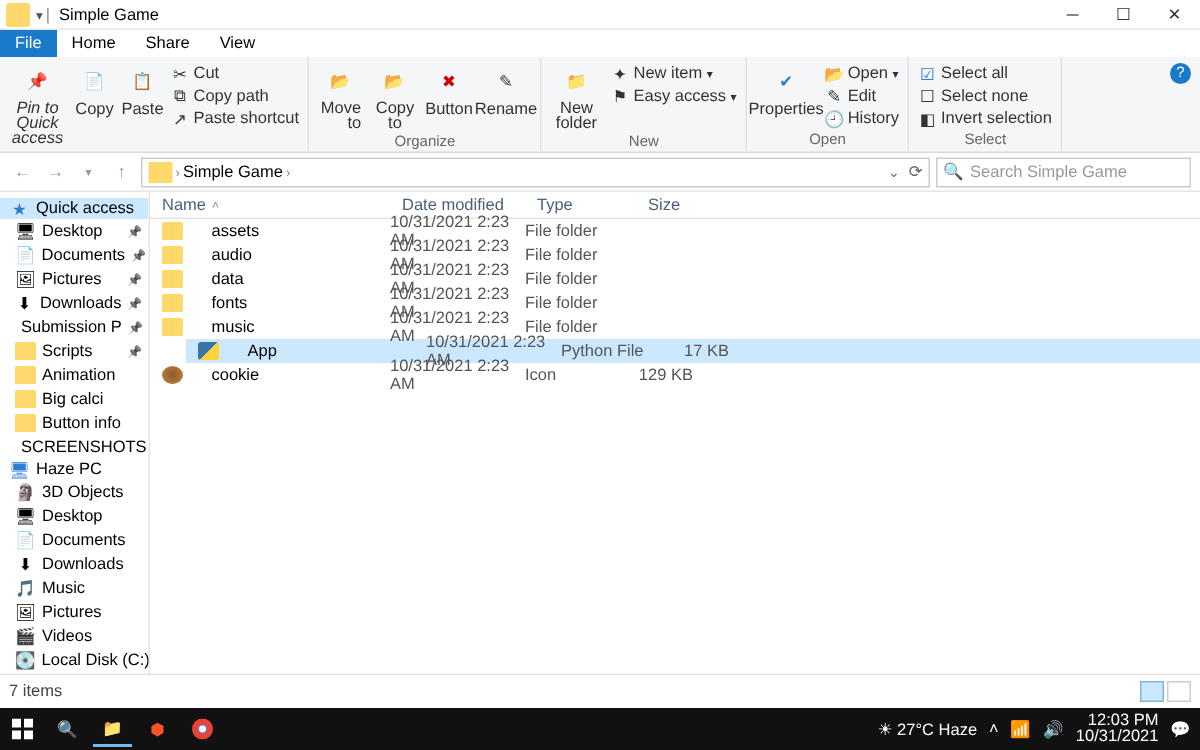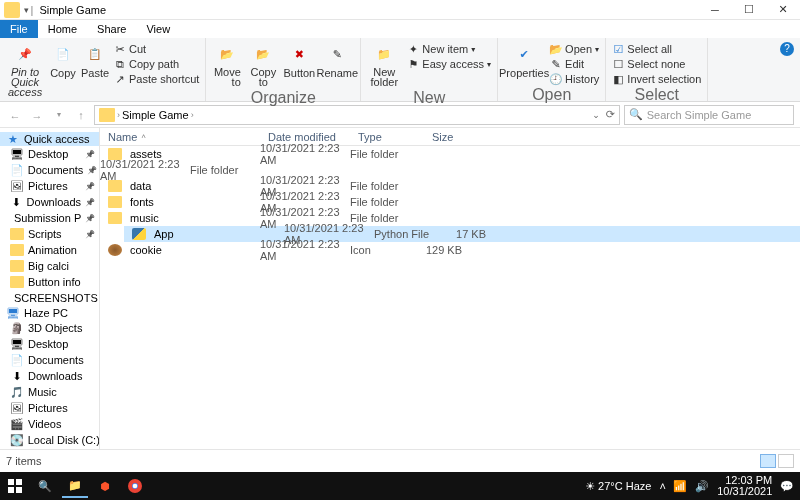--- a/index.html
+++ b/index.html
@@ -16,21 +16,21 @@
 
 .menutabs { height: 18px; display: flex; align-items: stretch; background: #fff; }
 .menutab { padding: 0 10px; display: flex; align-items: center; font-size: 11px; }
 .menutab.file { background: #1979ca; color: #fff; }
 
 
 .ribbon { height: 64px; background: #f5f6f7; border-bottom: 1px solid #dadada; display: flex; position: relative; }
 .ribbon-help { position: absolute; right: 6px; top: 4px; width: 14px; height: 14px; border-radius: 50%; background: #1979ca; color: #fff; text-align: center; line-height: 14px; font-size: 10px; }
 .rgroup { display: flex; flex-direction: column; padding: 2px 4px; border-right: 1px solid #e1e1e1; }
 .rgroup .rbody { flex: 1; display: flex; align-items: flex-start; gap: 2px; }
-.rgroup .rlabel { text-align: center; font-size: 16px; color: #666; margin-top: auto; }
+.rgroup .rlabel { text-align: center; font-size: 10px; color: #666; margin-top: auto; }
 .rstack { display: flex; flex-direction: column; align-items: center; justify-content: flex-start; padding: 2px 4px; font-size: 10px; color: #333; gap: 1px; width: 42px; }
 .rstack .ic { width: 24px; height: 24px; display: flex; align-items: center; justify-content: center; }
 .rmini { display: flex; align-items: center; gap: 3px; font-size: 10px; color: #333; padding: 1px 2px; white-space: nowrap; }
 .rmini .mi { width: 12px; height: 12px; display: inline-flex; align-items: center; justify-content: center; }
 
 
 .addr { height: 26px; display: flex; align-items: center; gap: 4px; padding: 2px 6px; background: #fff; border-bottom: 1px solid #e5e5e5; }
 .navbtn { width: 18px; height: 18px; display: flex; align-items: center; justify-content: center; color: #999; }
 .breadcrumb { flex: 1; display: flex; align-items: center; height: 20px; border: 1px solid #ccc; padding: 0 4px; gap: 2px; }
 .breadcrumb .bfolder { width: 16px; height: 14px; background: #ffd86b; border-radius: 1px; }
@@ -51,21 +51,21 @@
 .filepane { flex: 1; display: flex; flex-direction: column; }
 .fh { display: flex; height: 18px; border-bottom: 1px solid #e5e5e5; color: #4c607a; font-size: 11px; }
 .fh > div { padding-left: 8px; display: flex; align-items: center; gap: 4px; }
 .col-name { width: 160px; }
 .col-date { width: 90px; }
 .col-type { width: 74px; }
 .col-size { width: 44px; text-align: right; padding-right: 6px; }
 .filelist { flex: 1; }
 .frow { display: flex; height: 16px; align-items: center; font-size: 11px; }
 .frow.sel { background: #cce8ff; margin-left: 24px; }
-.frow .cname { width: 160px; padding-left: 8px; display: flex; align-items: center; gap: 8px; }
+.frow .cname { width: 160px; padding-left: 8px; display: flex; align-items: center; gap: 19px; }
 .frow .cdate { width: 90px; color: #555; }
 .frow .ctype { width: 74px; color: #555; }
 .frow .csize { width: 44px; text-align: right; color: #555; padding-right: 6px; }
 .fico { width: 14px; height: 12px; display: inline-block; }
 .fico.folder { background: #ffd86b; border-radius: 1px; }
 .fico.py { background: linear-gradient(135deg,#3776ab 50%,#ffd43b 50%); border-radius: 2px; }
 .fico.icon { background: radial-gradient(circle,#8b5a2b,#c68642); border-radius: 50%; }
 
 
 .statusbar { height: 16px; border-top: 1px solid #e5e5e5; display: flex; align-items: center; padding: 11px 6px; font-size: 10px; color: #444; }
@@ -349,20 +349,24 @@
         <div class="frow">
           <div class="cname">
             <span class="fico folder"></span>
             <span>assets</span>
           </div>
           <div class="cdate">10/31/2021 2:23 AM</div>
           <div class="ctype">File folder</div>
           <div class="csize"></div>
         </div>
         <div class="frow">
+          <div class="cname">
+            <span class="fico folder"></span>
+            <span>audio</span>
+          </div>
           <div class="cdate">10/31/2021 2:23 AM</div>
           <div class="ctype">File folder</div>
           <div class="csize"></div>
         </div>
         <div class="frow">
           <div class="cname">
             <span class="fico folder"></span>
             <span>data</span>
           </div>
           <div class="cdate">10/31/2021 2:23 AM</div>

